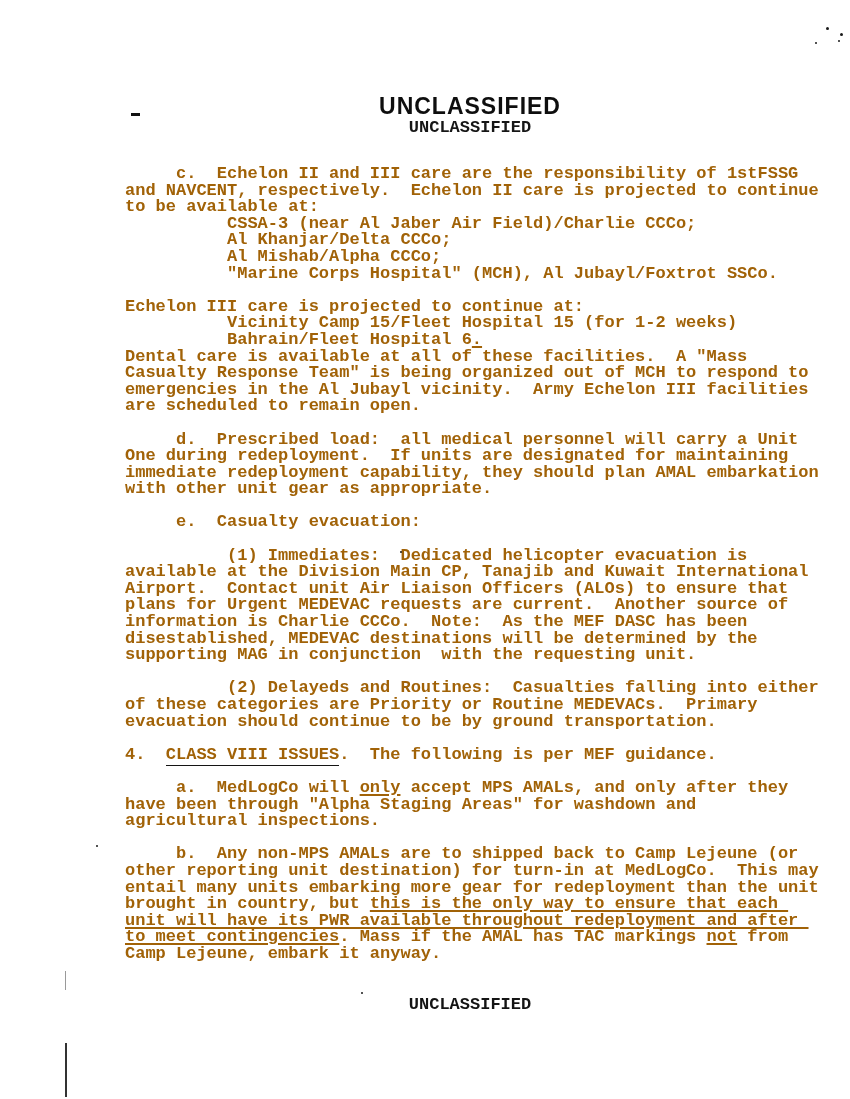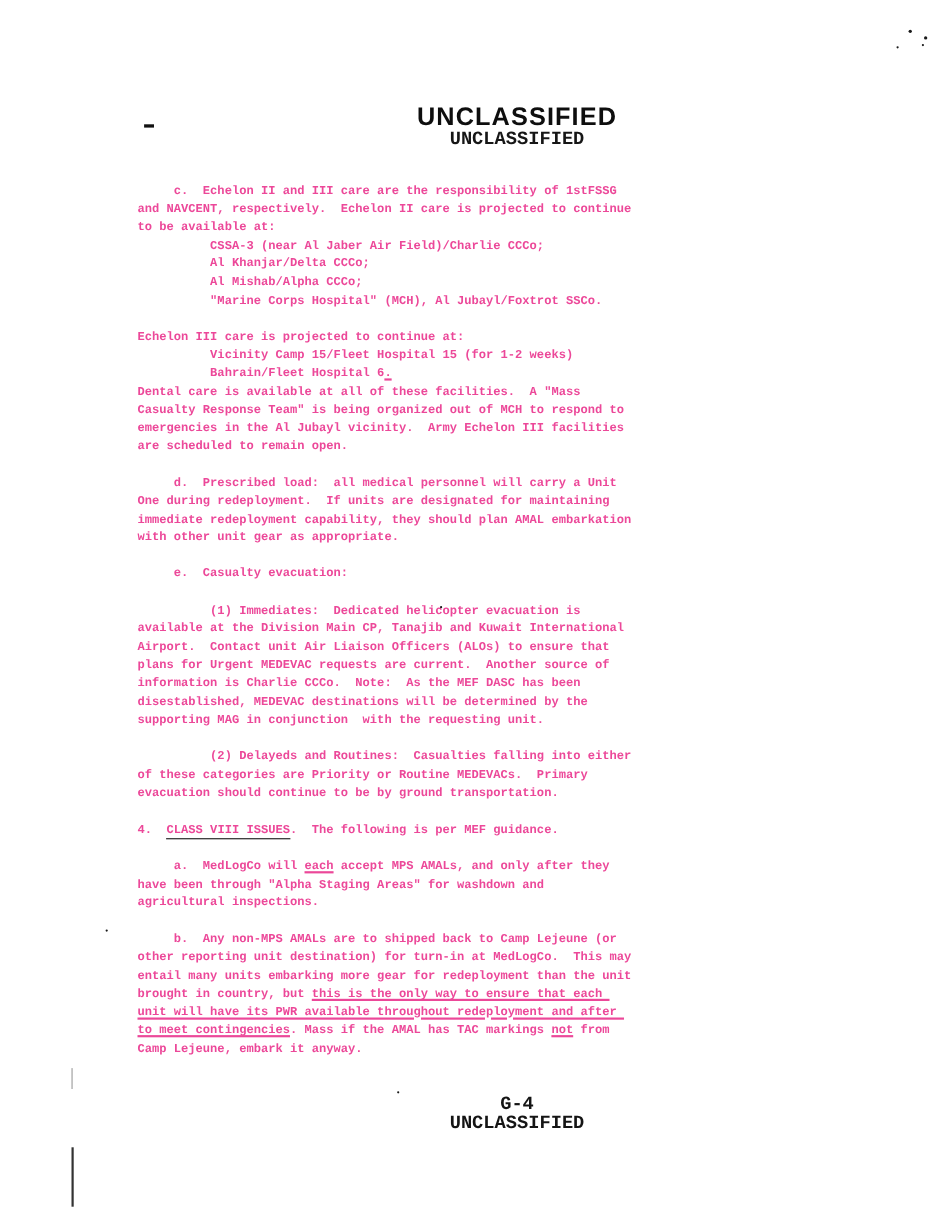--- a/index.html
+++ b/index.html
@@ -21,22 +21,22 @@
     font-weight:700;font-size:23px;line-height:22px;letter-spacing:1px;
     color:#0e0e0e;
   }
   .h-small{
     font-size:17px;font-weight:700;line-height:17px;margin-top:2px;
     letter-spacing:0;color:#161616;
   }
   .body-text{
     position:absolute;left:93px;top:166px;margin:0;
     font-family:inherit;
-    font-size:11px;font-weight:700;line-height:16.6px;
-    white-space:pre;color:#ec4899;
+    font-size:17px;font-weight:700;line-height:16.6px;
+    white-space:pre;color:#a16207;
   }
   .body-text .u{
     text-decoration:underline;
     text-underline-offset:2px;
     text-decoration-thickness:1.5px;
   }
   .body-text .u2{
     text-underline-offset:2px;
     text-decoration-thickness:1.5px;
     border-bottom:1.5px solid #141414;
@@ -103,34 +103,33 @@
 information is Charlie CCCo.  Note:  As the MEF DASC has been
 disestablished, MEDEVAC destinations will be determined by the
 supporting MAG in conjunction  with the requesting unit.
 
           (2) Delayeds and Routines:  Casualties falling into either
 of these categories are Priority or Routine MEDEVACs.  Primary
 evacuation should continue to be by ground transportation.
 
 4.  </span><span class="u2">CLASS VIII ISSUES</span><span>.  The following is per MEF guidance.
 
-     a.  MedLogCo will </span><span class="u">each</span><span> accept MPS AMALs, and only after they
+     a.  MedLogCo will </span><span class="u">only</span><span> accept MPS AMALs, and only after they
 have been through "Alpha Staging Areas" for washdown and
 agricultural inspections.
 
      b.  Any non-MPS AMALs are to shipped back to Camp Lejeune (or
 other reporting unit destination) for turn-in at MedLogCo.  This may
 entail many units embarking more gear for redeployment than the unit
 brought in country, but </span><span class="u">this is the only way to ensure that each 
 unit will have its PWR available throughout redeployment and after 
 to meet contingencies</span><span>. Mass if the AMAL has TAC markings </span><span class="u">not</span><span> from
 Camp Lejeune, embark it anyway.</span></pre>
 
   <div class="footer">
-    <div>G-4</div>
     <div>UNCLASSIFIED</div>
   </div>
 
   <div class="dot" style="left:794px;top:27px;width:3px;height:3px;"></div>
   <div class="dot" style="left:808px;top:33px;width:3px;height:3px;"></div>
   <div class="dot" style="left:806px;top:40px;width:2px;height:2px;"></div>
   <div class="dot" style="left:783px;top:42px;width:2px;height:2px;"></div>
   <div class="dot" style="left:843px;top:26px;width:2px;height:2px;"></div>
   <div class="dot" style="left:832px;top:53px;width:2px;height:2px;"></div>
   <div class="dot" style="left:827px;top:57px;width:3px;height:3px;"></div>

